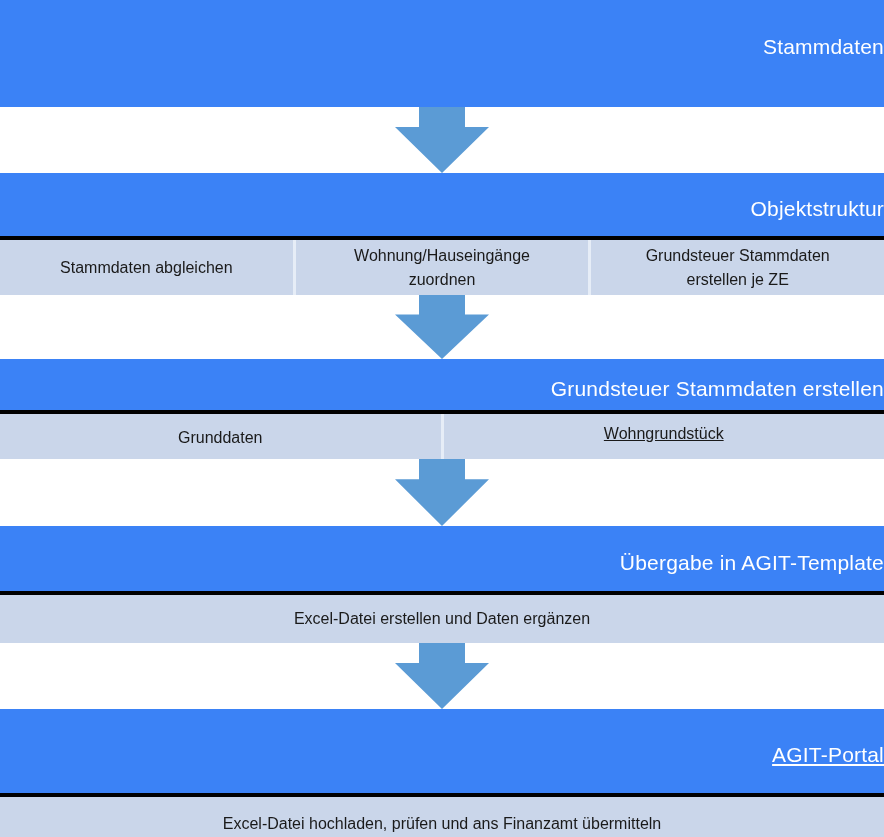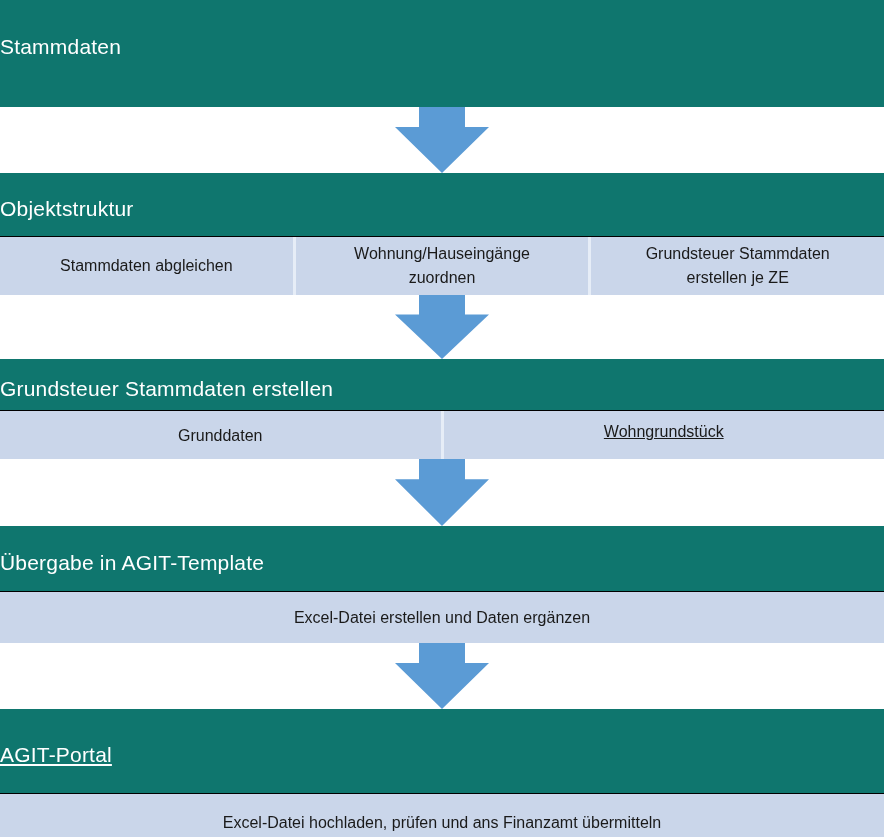--- a/index.html
+++ b/index.html
@@ -6,38 +6,38 @@
   html,body { background:#ffffff; }
   .page {
     position:relative;
     width:884px; height:837px;
     background:#ffffff;
     font-family:"Liberation Sans", sans-serif;
     overflow:hidden;
   }
   
   .stage-header {
-    background:#0f766e;
+    background:#3b82f6;
     color:#ffffff;
-    display:flex; align-items:center; justify-content:flex-start;
+    display:flex; align-items:center; justify-content:flex-end;
     font-size:21px;
     letter-spacing:0.2px;
   }
   .h-tall   { height:107px; padding-bottom:13px; }
   .h-std    { padding-top:8px; }
   .h2 { height:63px; }
   .h3 { height:51px; }
   .h4 { height:65px; }
   .h5 { height:84px;text-decoration:underline; }
   
   .sub-row {
     background:#E6EDF7;               
     display:flex;
     column-gap:3px;
-    border-top:1px solid #000000;
+    border-top:4px solid #000000;
   }
   .s2 { height:59px; }
   .s3 { height:49px; }
   .s4 { height:52px; }
   .s5 { height:58px; }
   .cell {
     flex:1 1 0;
     background:#CAD6EA;
     color:#1a1a1a;
     display:flex; align-items:center; justify-content:center;

